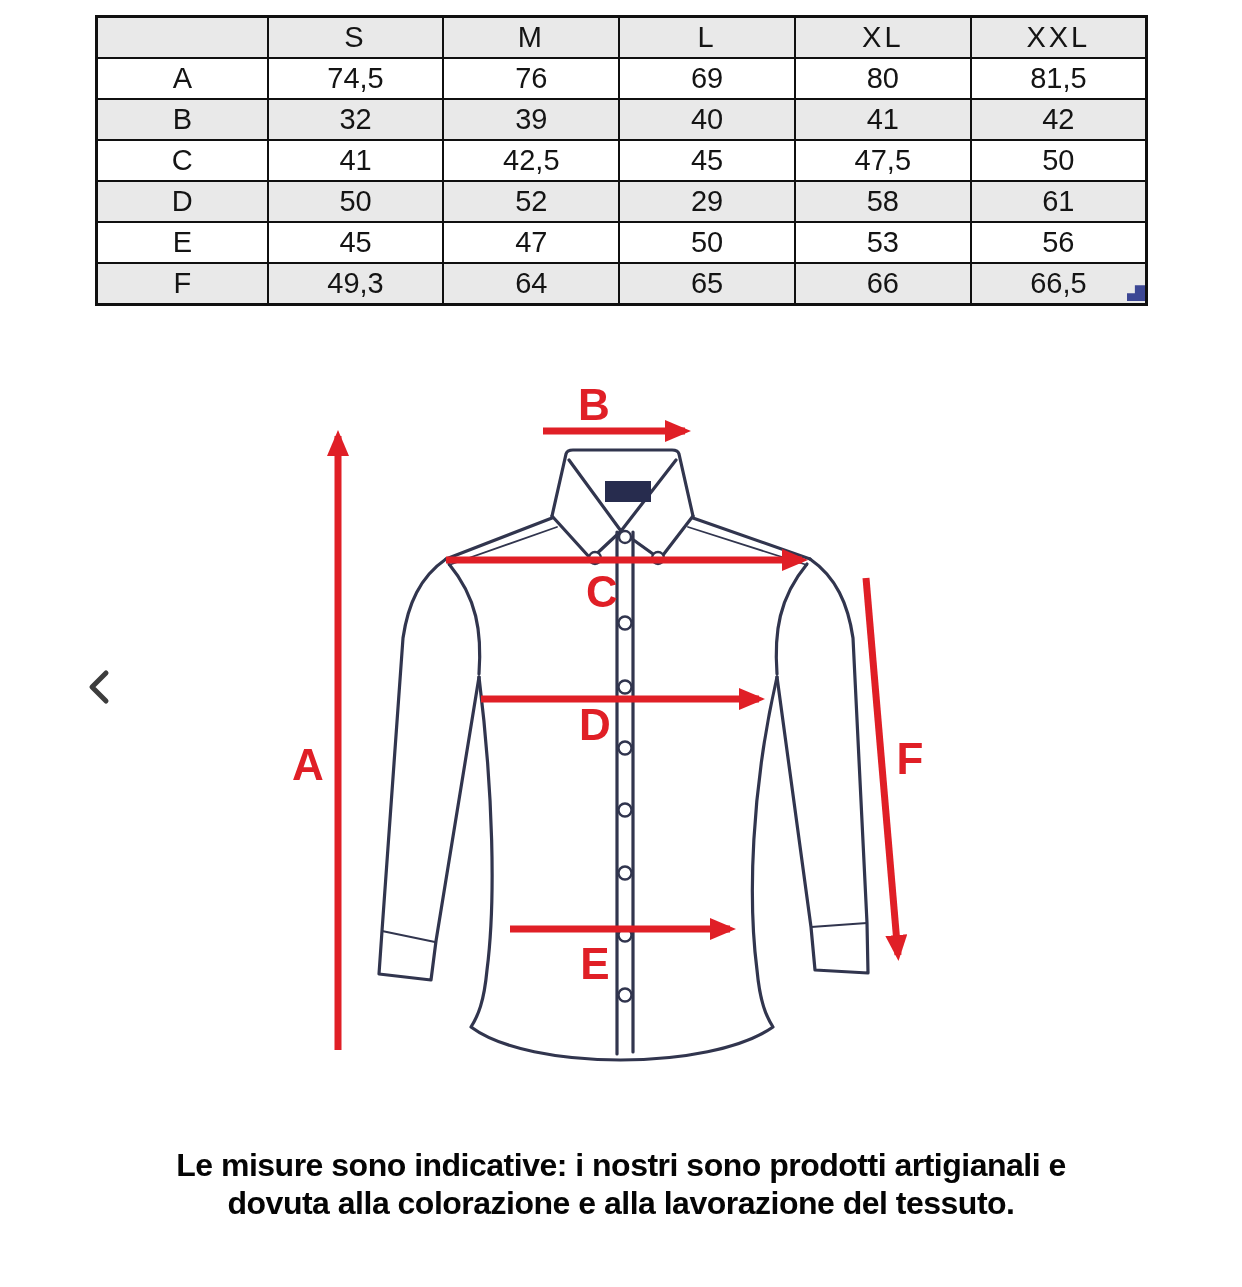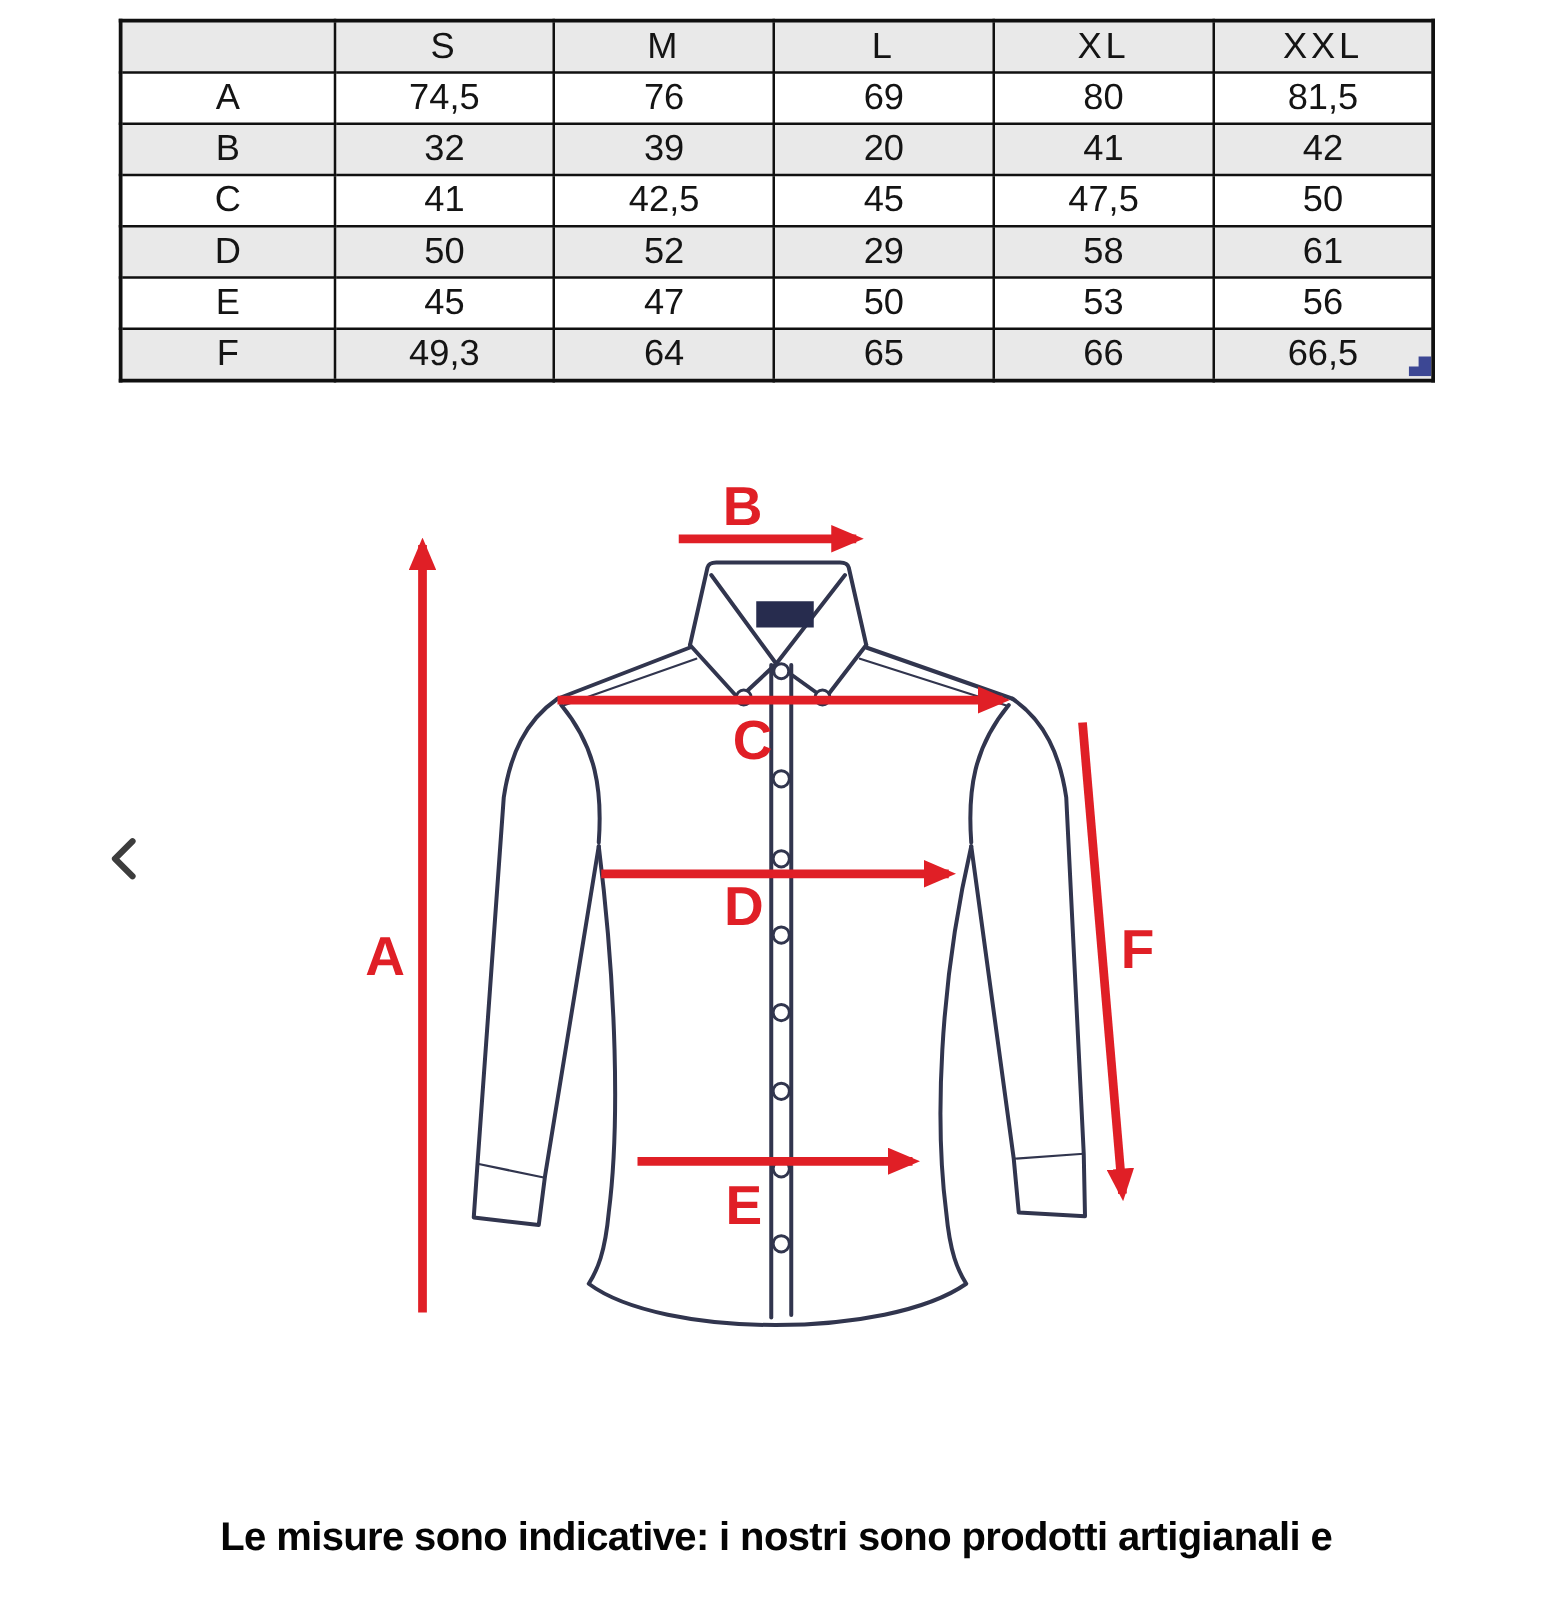--- a/index.html
+++ b/index.html
@@ -118,21 +118,21 @@
     font-size: 44px;
     font-weight: bold;
     text-anchor: middle;
   }
 
   
   .caption {
     position: absolute;
     left: 0;
     right: 0;
-    top: 1210px;
+    top: 1146px;
     text-align: center;
     font-weight: bold;
     font-size: 32px;
     line-height: 38px;
     letter-spacing: -0.5px;
     color: #050505;
   }
   .caption span { display: block; }
 </style>
 </head>
@@ -164,21 +164,21 @@
           <td>74,5</td>
           <td>76</td>
           <td>69</td>
           <td>80</td>
           <td>81,5</td>
         </tr>
         <tr>
           <th>B</th>
           <td>32</td>
           <td>39</td>
-          <td>20</td>
+          <td>40</td>
           <td>41</td>
           <td>42</td>
         </tr>
         <tr>
           <th>C</th>
           <td>41</td>
           <td>42,5</td>
           <td>45</td>
           <td>47,5</td>
           <td>50</td>
@@ -286,13 +286,14 @@
     <text class="measure-letter" x="344" y="50">B</text>
     <text class="measure-letter" x="352" y="237">C</text>
     <text class="measure-letter" x="345" y="370">D</text>
     <text class="measure-letter" x="345" y="609">E</text>
     <text class="measure-letter" x="660" y="404">F</text>
   </g>
 </svg>
 
 <div class="caption">
   <span>Le misure sono indicative: i nostri sono prodotti artigianali e</span>
+  <span>dovuta alla colorazione e alla lavorazione del tessuto.</span>
 </div>
 
 </body></html>

